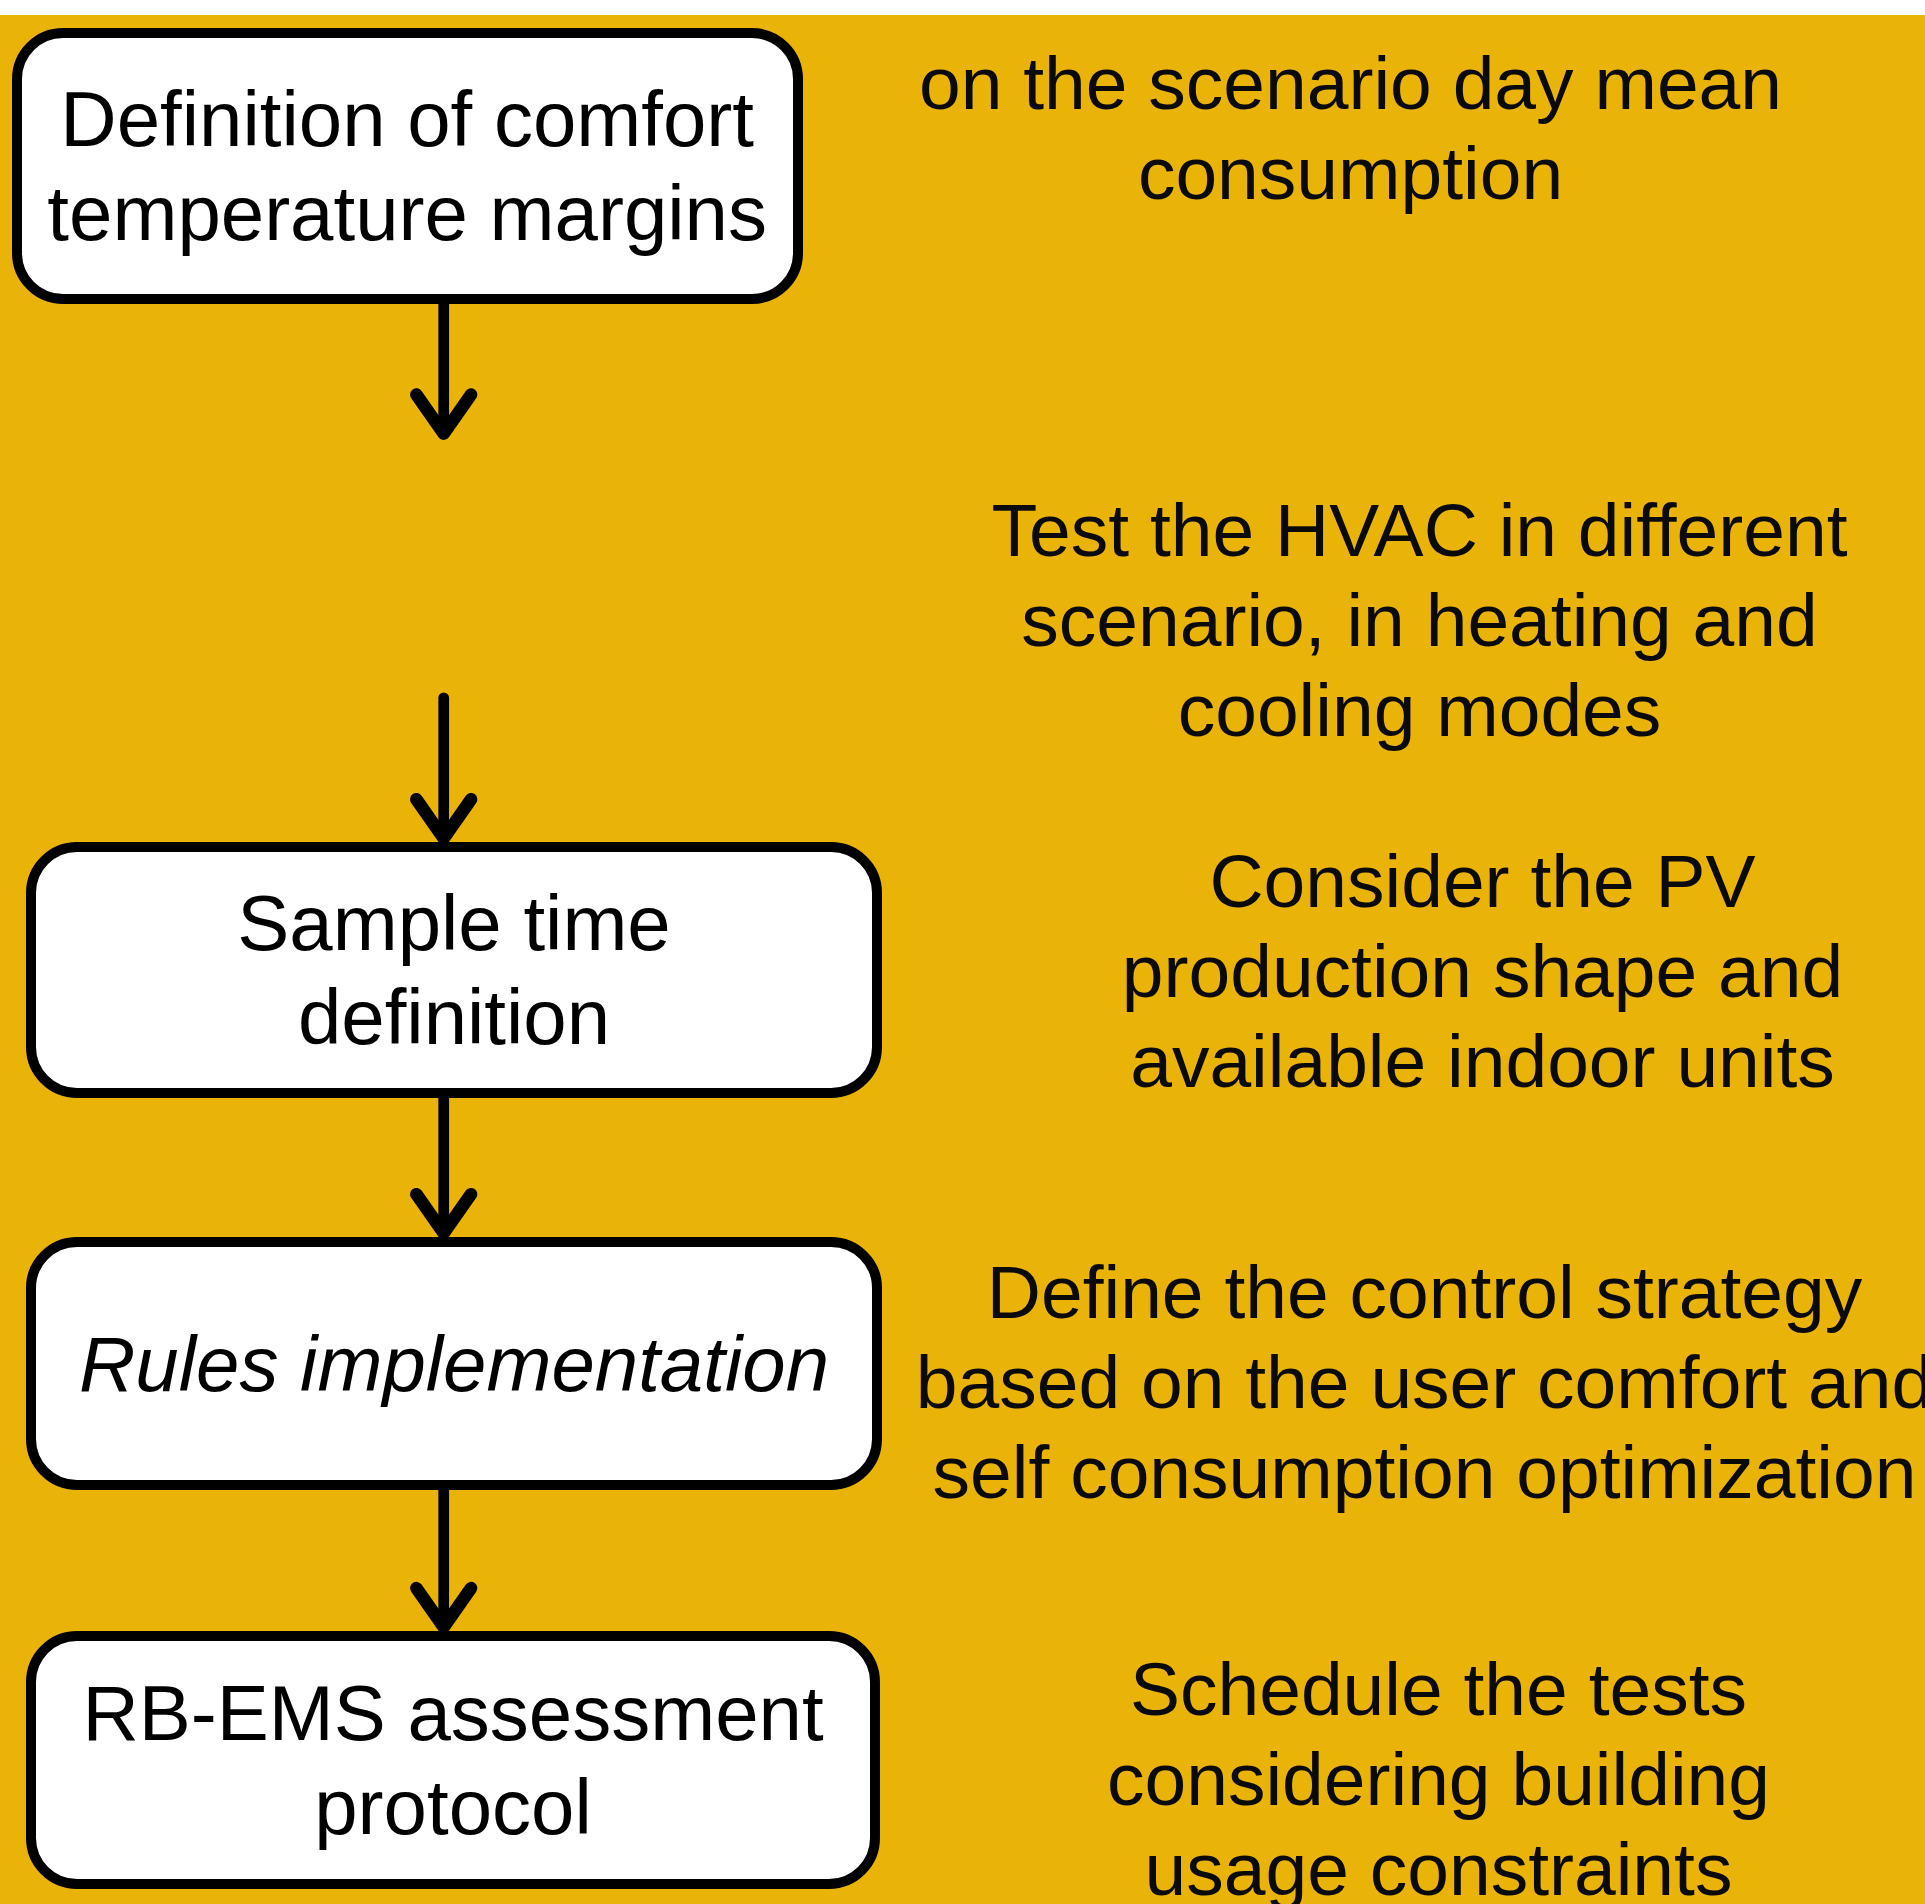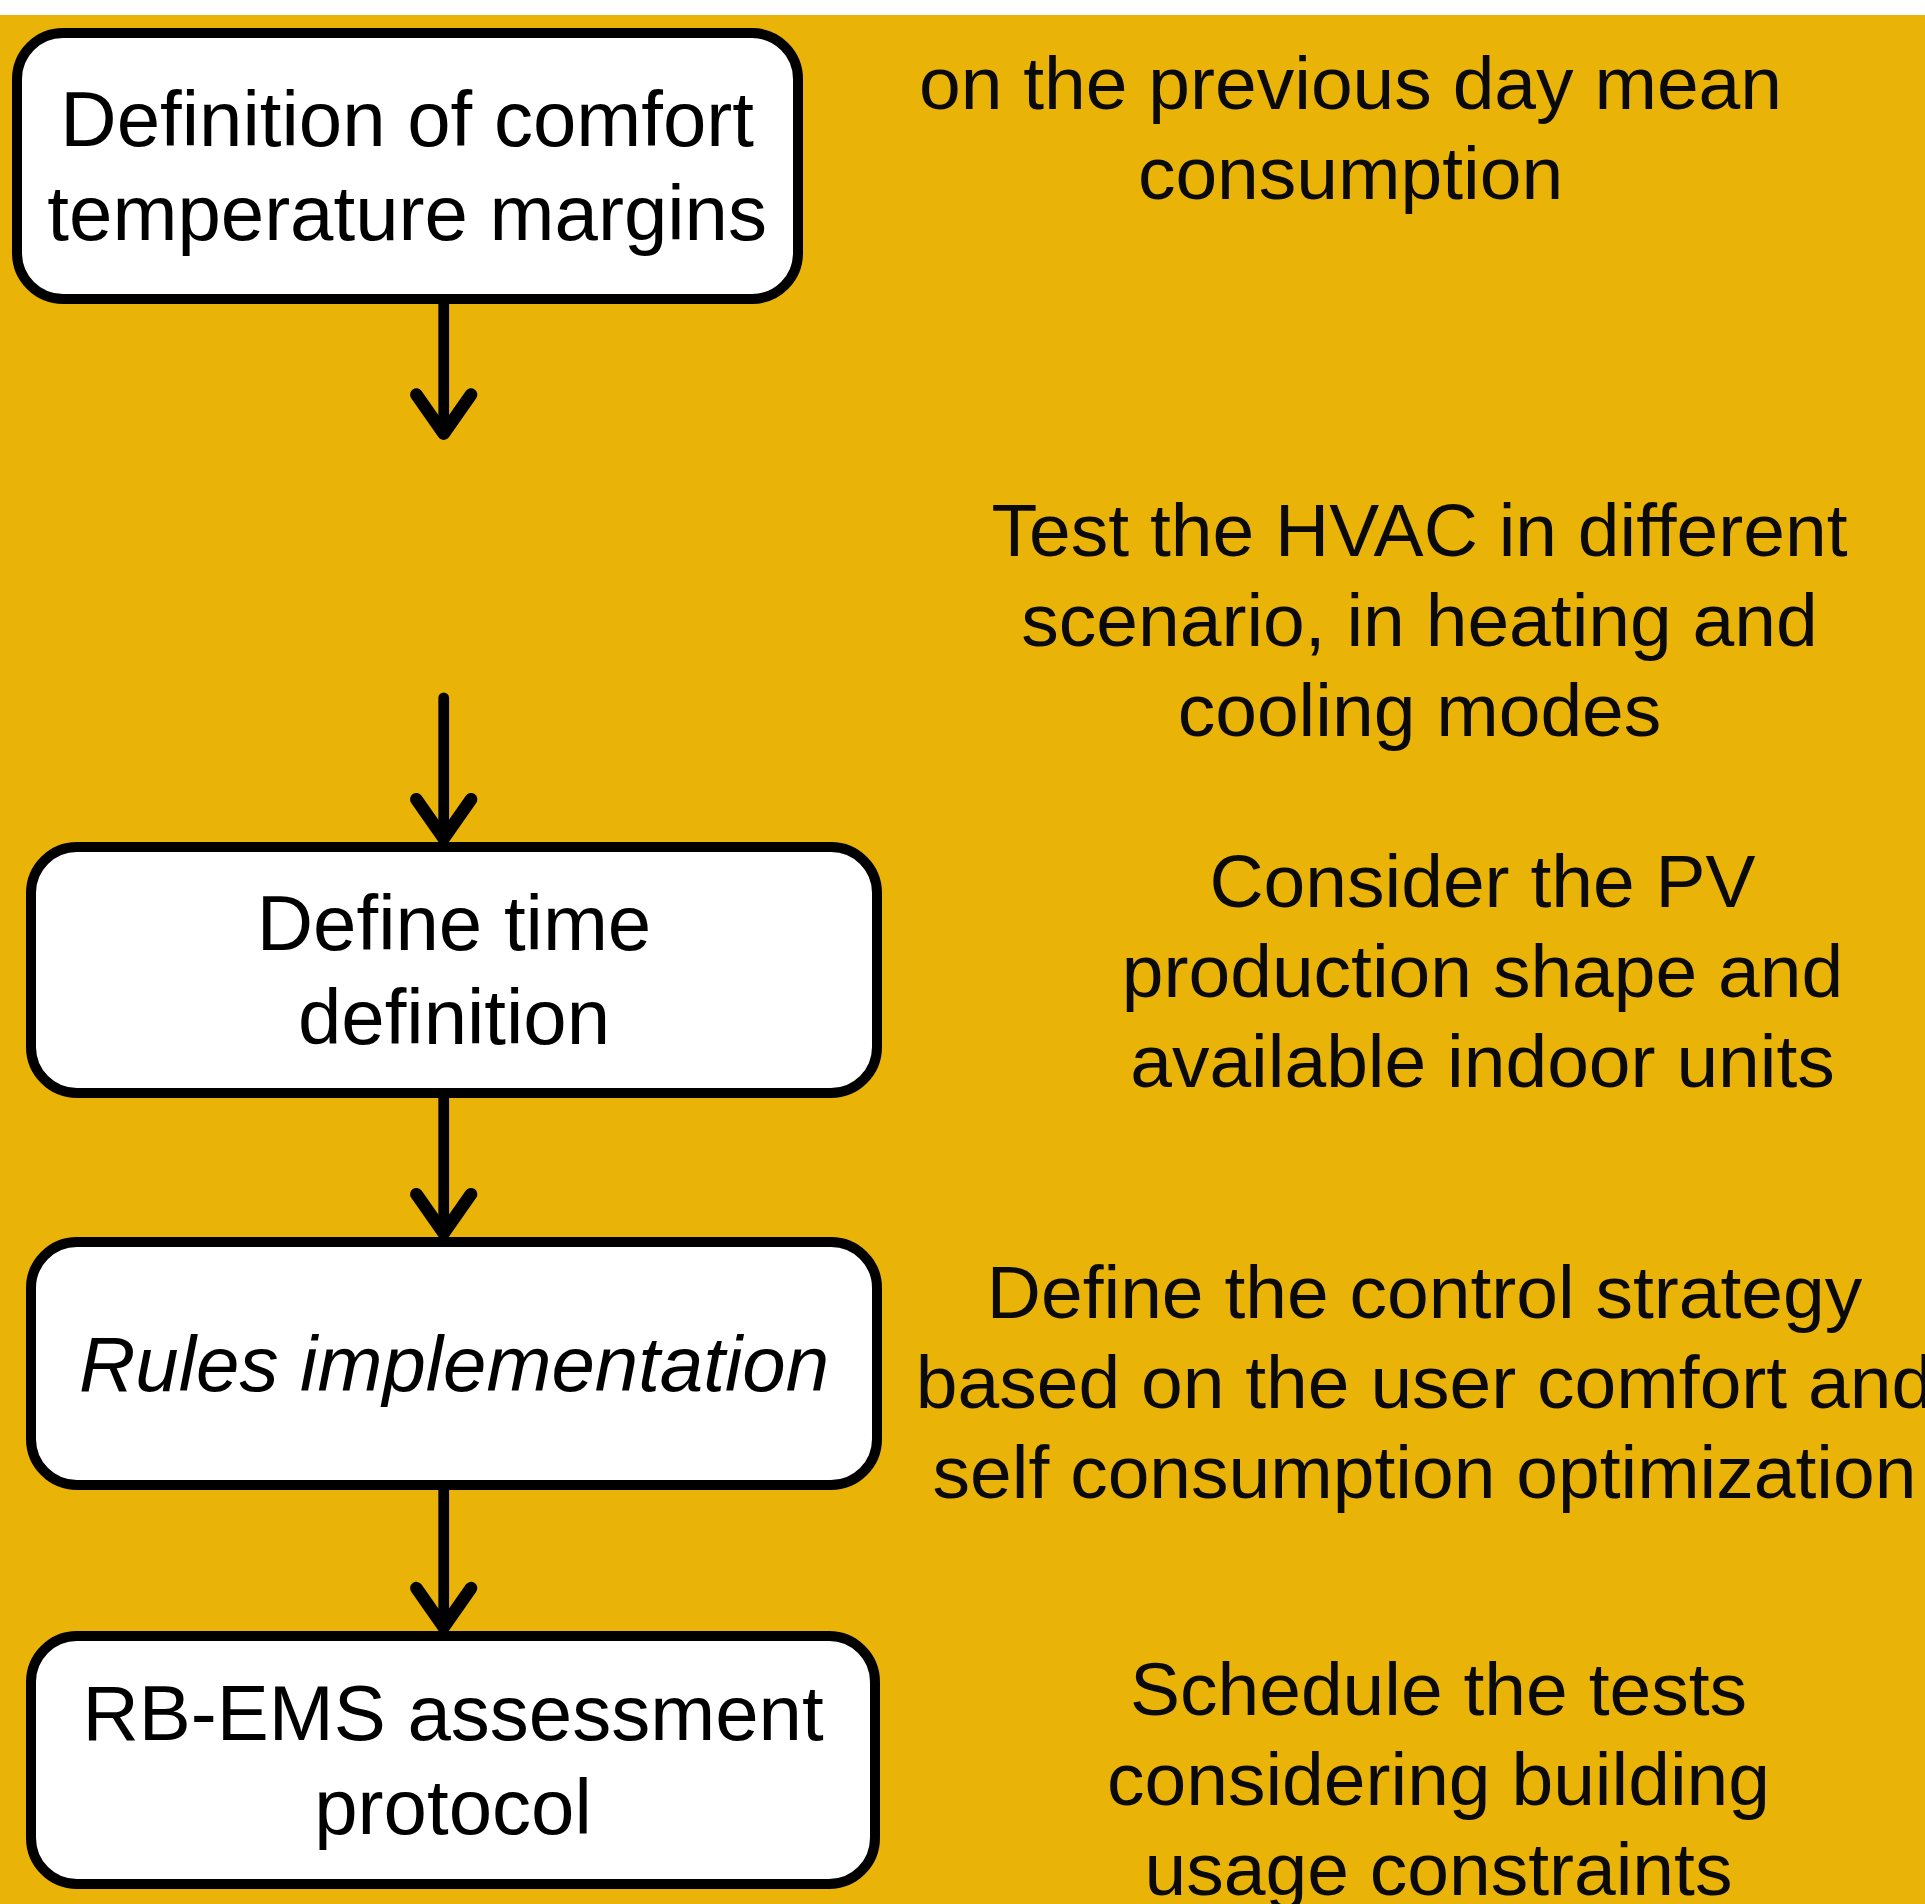--- a/index.html
+++ b/index.html
@@ -83,33 +83,33 @@
     </g>
   </svg>
 
   <div class="node node-1">
     <div class="node-text">
       <span class="line">Definition of comfort</span>
       <span class="line">temperature margins</span>
     </div>
   </div>
   <div class="note note-1">
-    <span class="line">on the previous day mean</span>
+    <span class="line">on the scenario day mean</span>
     <span class="line">consumption</span>
   </div>
 
   <div class="note note-2">
     <span class="line">Test the HVAC in different</span>
     <span class="line">scenario, in heating and</span>
     <span class="line">cooling modes</span>
   </div>
 
   <div class="node node-3">
     <div class="node-text">
-      <span class="line">Define time</span>
+      <span class="line">Sample time</span>
       <span class="line">definition</span>
     </div>
   </div>
   <div class="note note-3">
     <span class="line">Consider the PV</span>
     <span class="line">production shape and</span>
     <span class="line">available indoor units</span>
   </div>
 
   <div class="node node-4">

